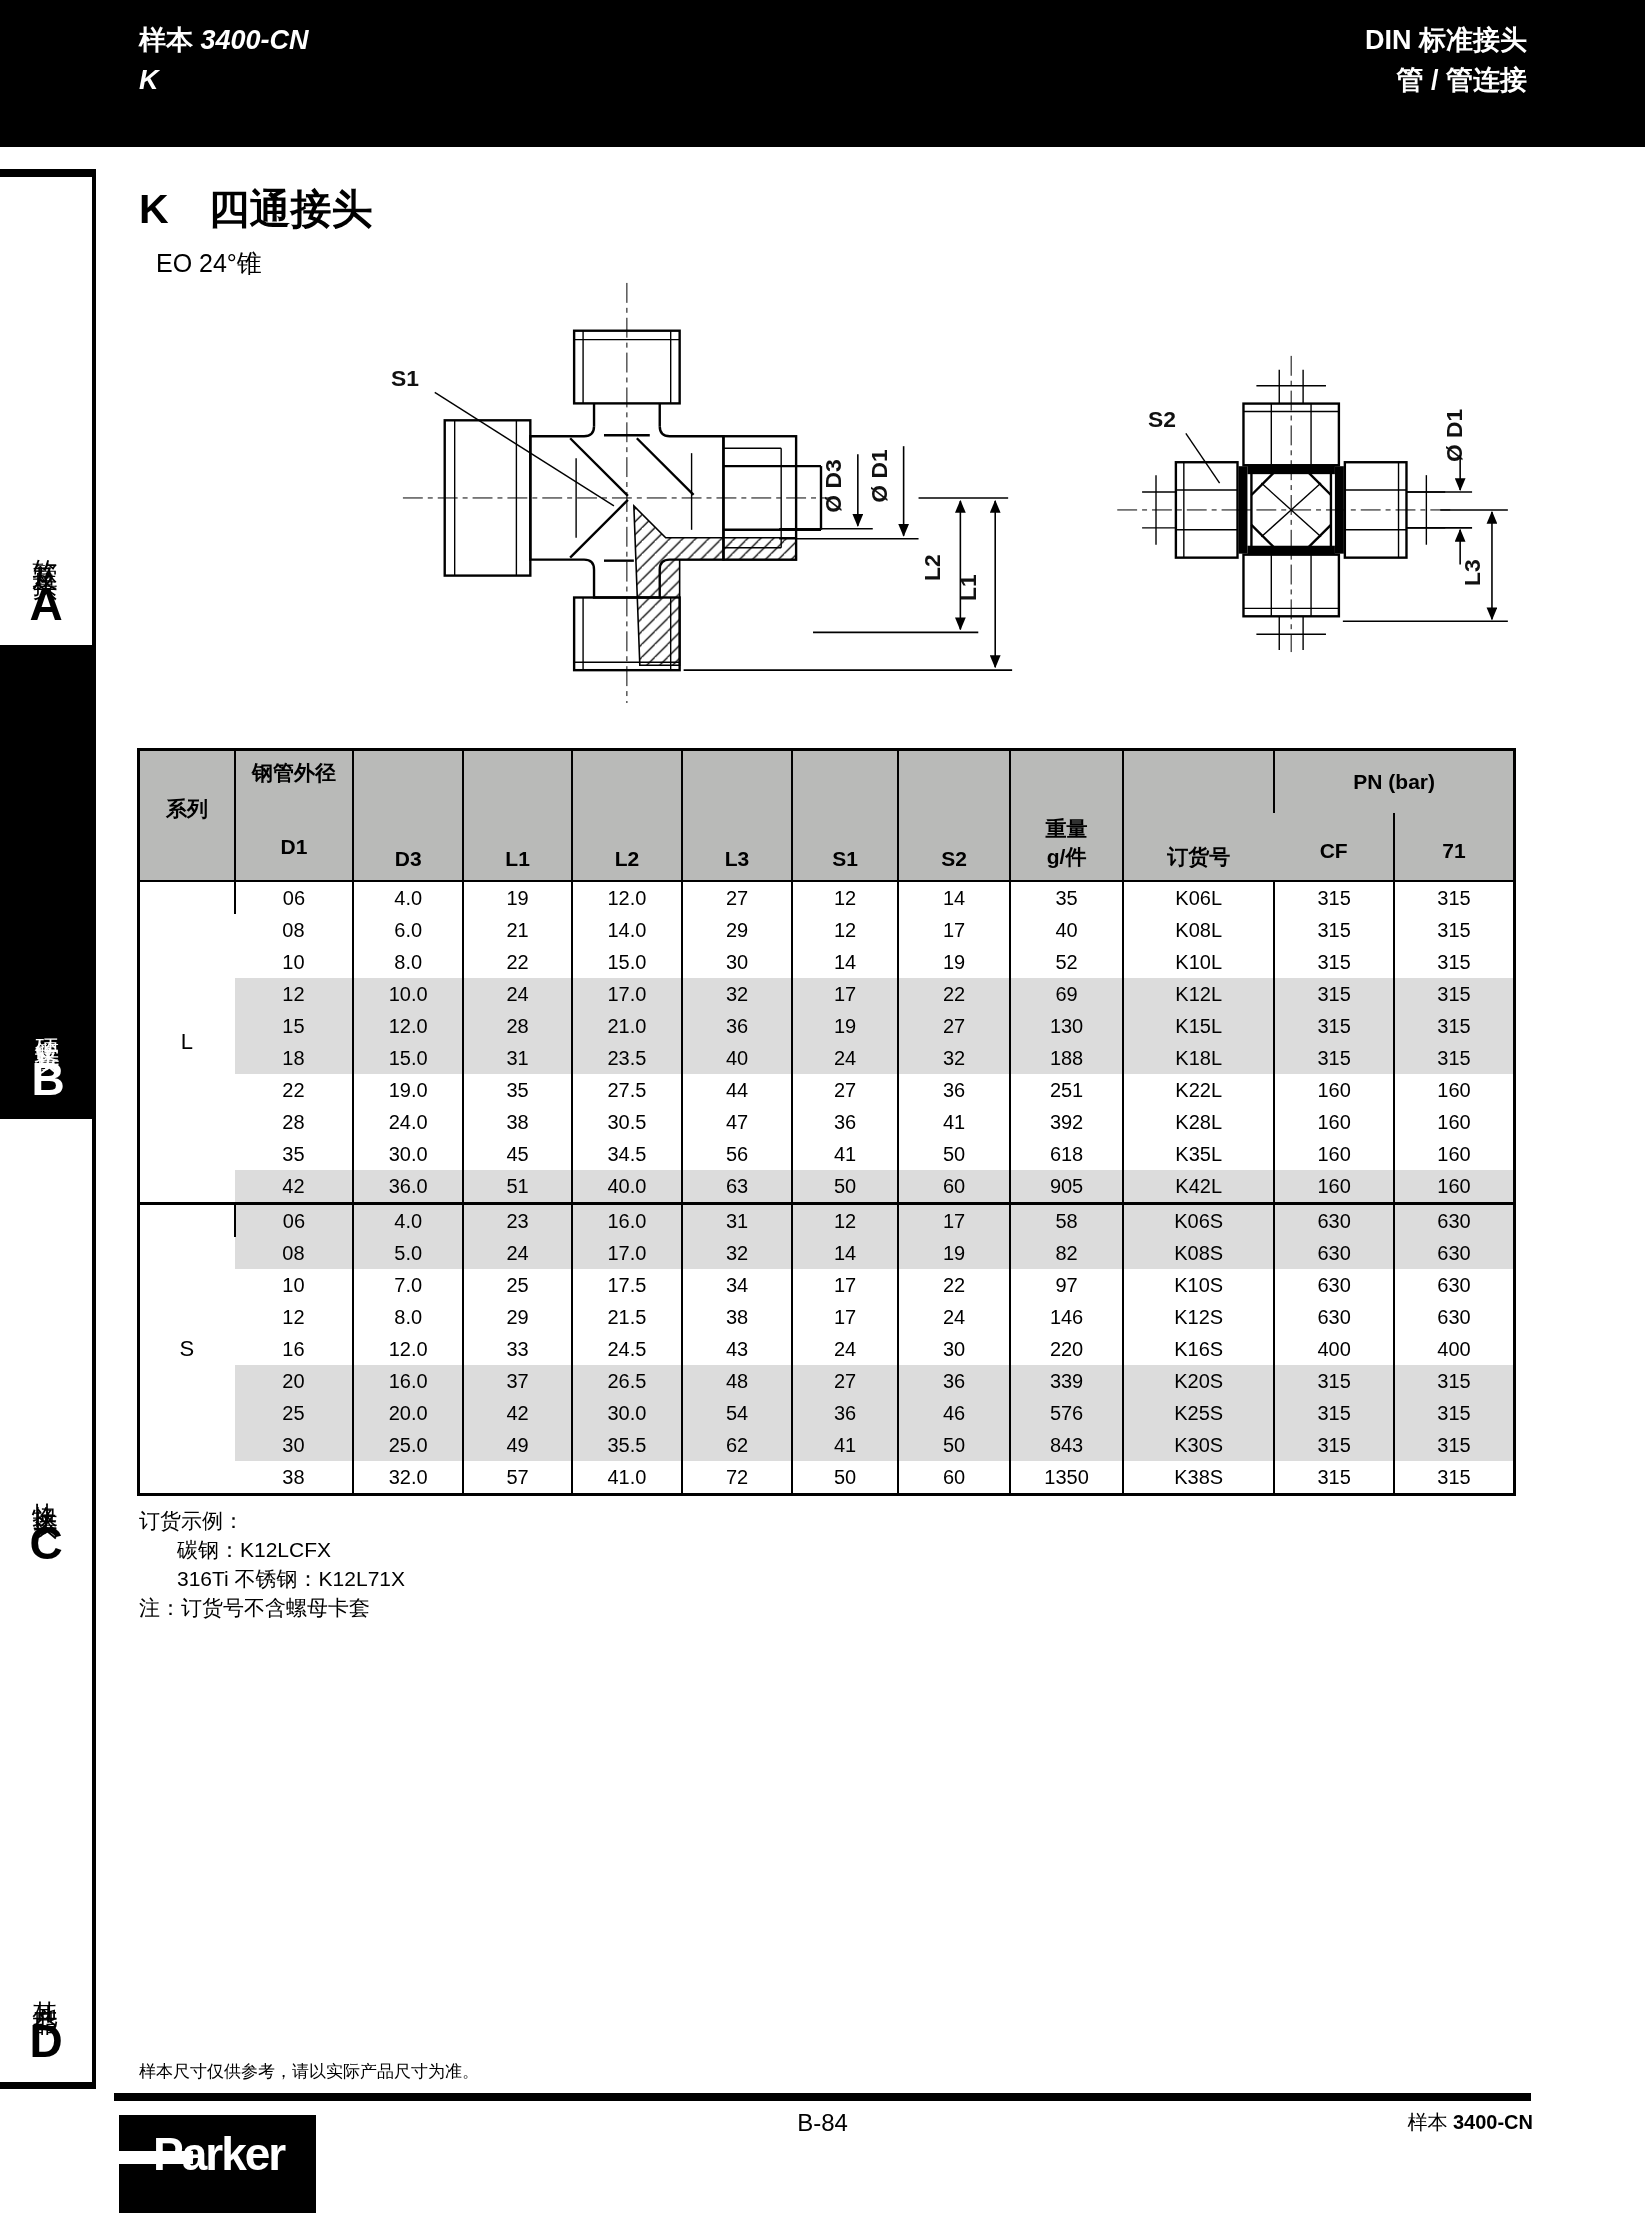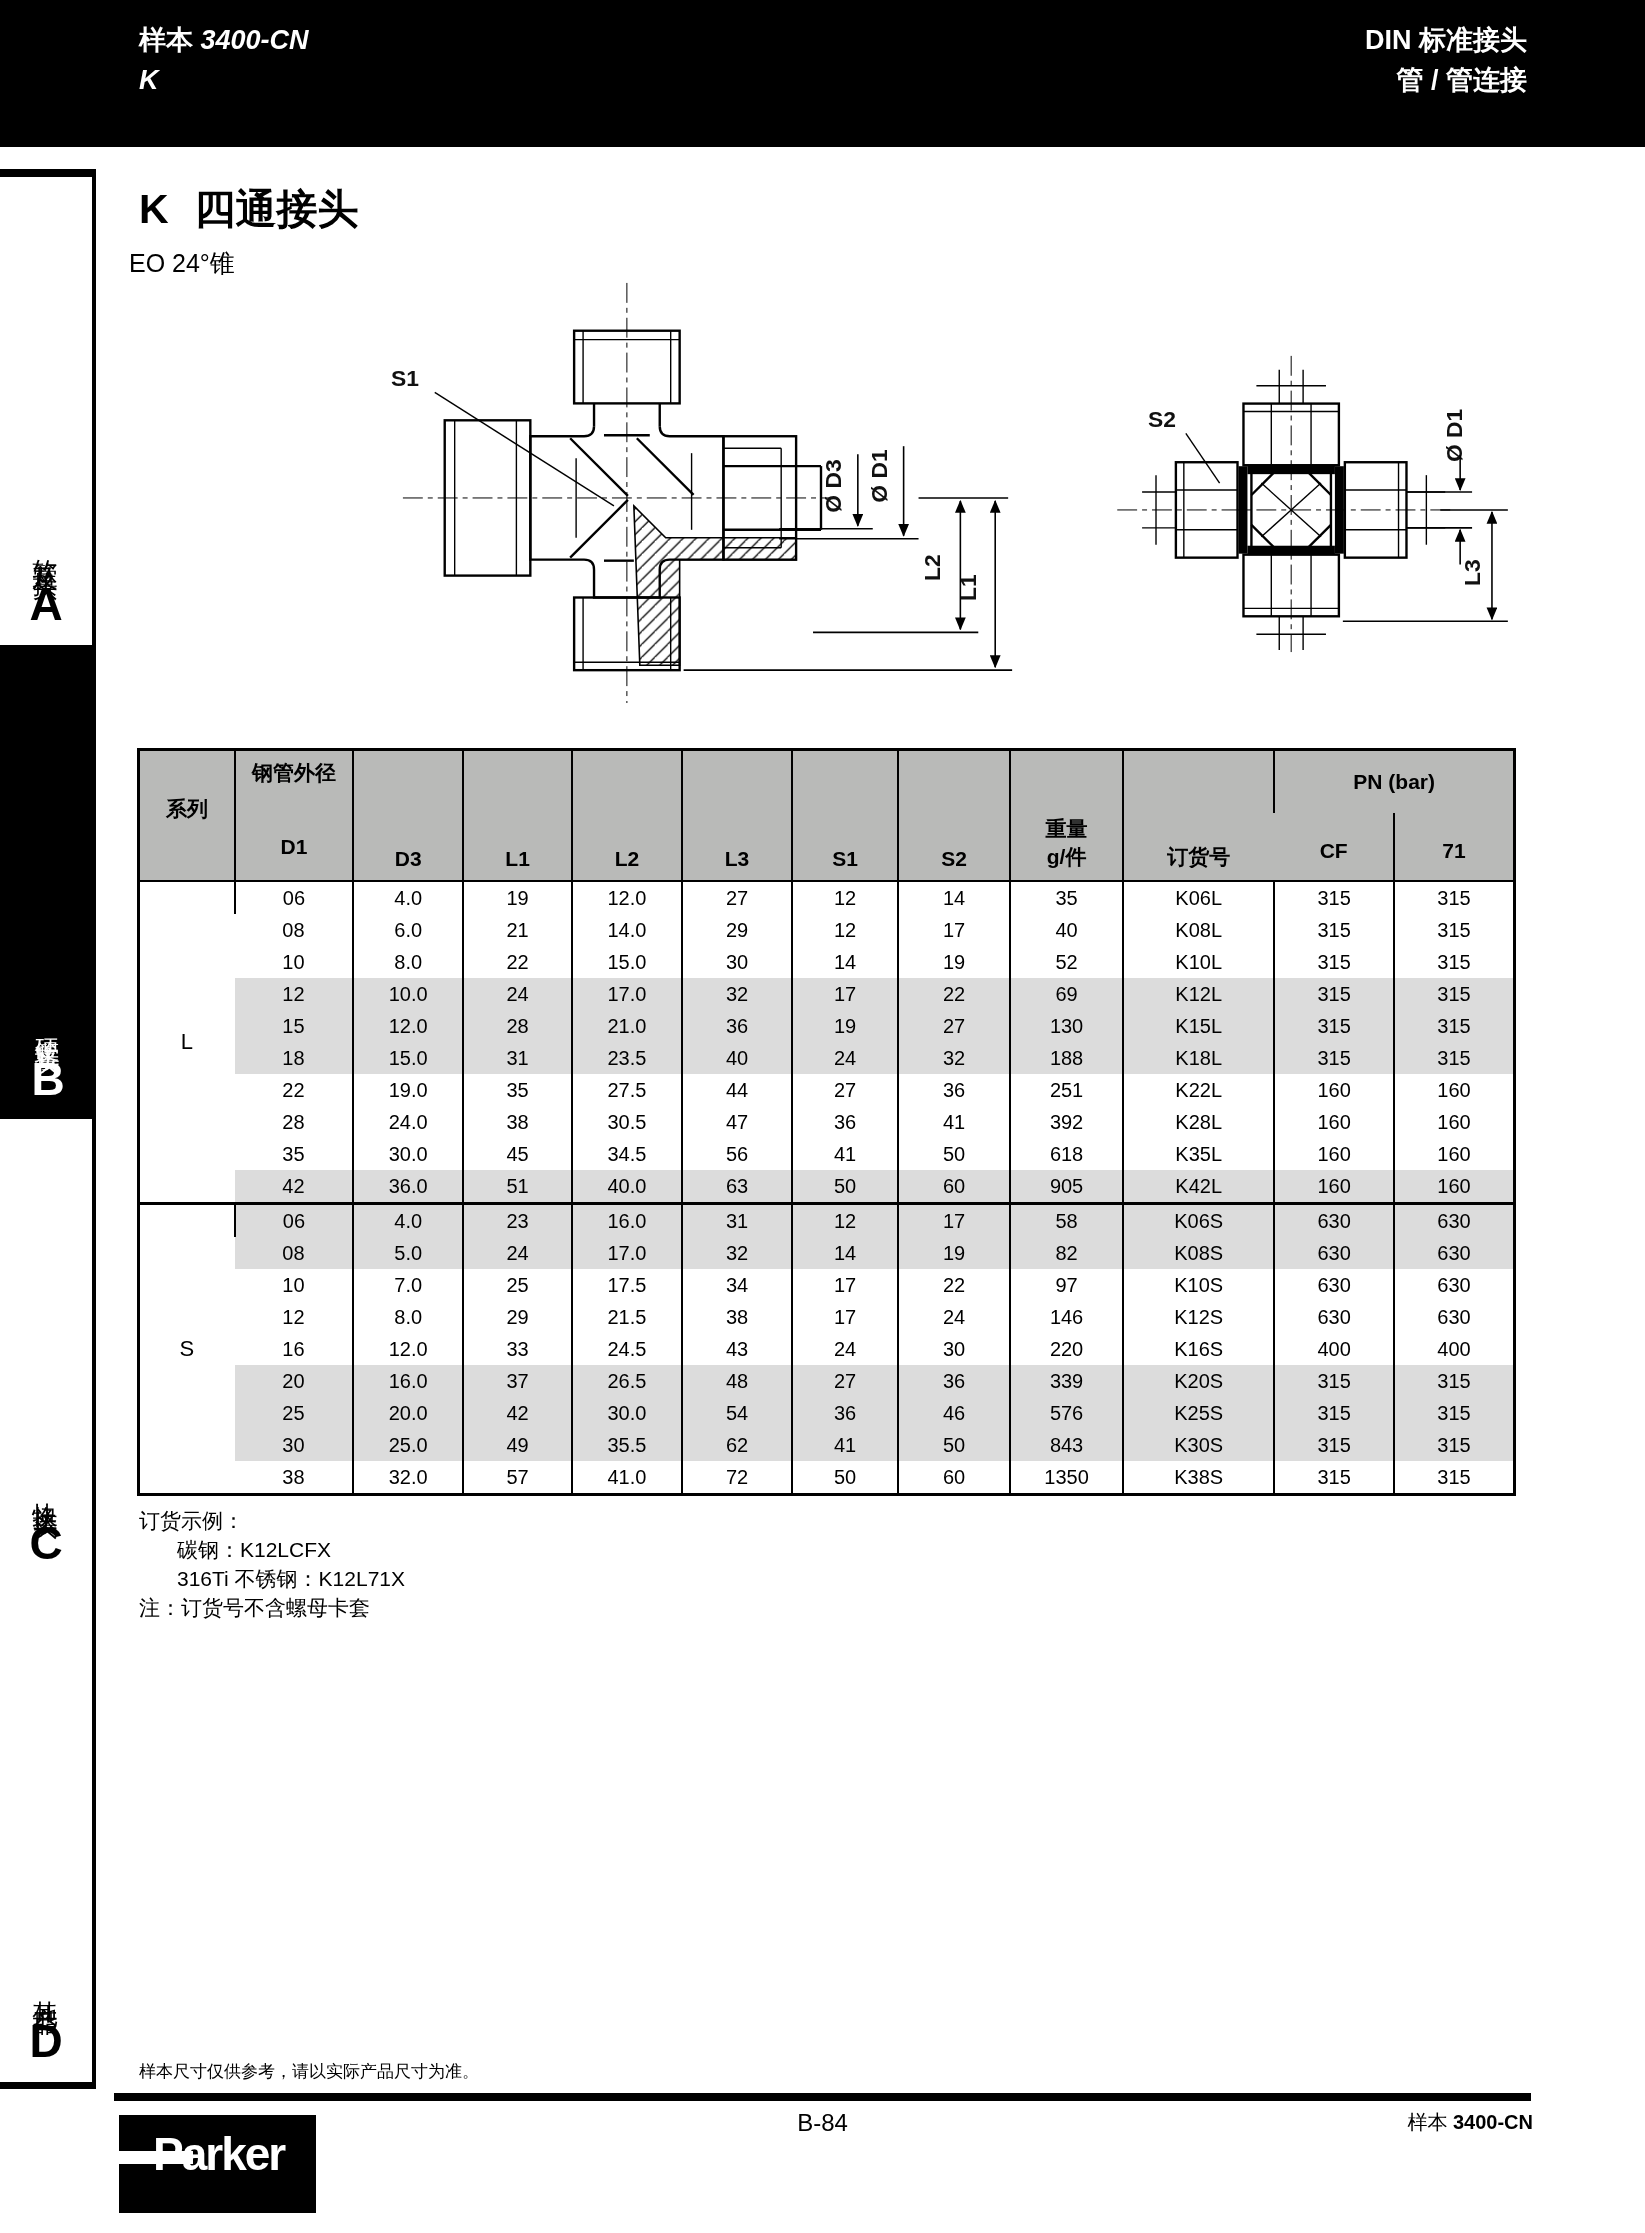--- a/index.html
+++ b/index.html
@@ -19,22 +19,22 @@
       align-items:center;justify-content:flex-end;padding-bottom:18px;}
   .sb .vtext{writing-mode:vertical-rl;font-size:25px;letter-spacing:4px;margin-bottom:22px;}
   .sb .letter{font-size:46px;font-weight:bold;line-height:46px;}
   #sb-a{top:177px;height:468px;background:#fff;border-right:4px solid #000;}
   #sb-b{top:645px;height:475px;background:#000;color:#fff;}
   #sb-c{top:1119px;height:465px;background:#fff;border-right:4px solid #000;}
   #sb-d{top:1584px;height:505px;background:#fff;border-right:4px solid #000;border-bottom:7px solid #000;}
 
   
   .pgtitle{position:absolute;left:139px;top:182px;font-size:41px;font-weight:bold;}
-  .pgtitle .name{margin-left:26px;}
-  .subtitle{position:absolute;left:129px;top:247px;font-size:25px;}
+  .pgtitle .name{margin-left:40px;}
+  .subtitle{position:absolute;left:156px;top:247px;font-size:25px;}
 
   
   .drawL{position:absolute;left:383px;top:269px;}
   .drawR{position:absolute;left:1102px;top:336px;}
   svg .s{stroke:#000;stroke-width:2.4;fill:none;}
   svg .t{stroke:#000;stroke-width:1.4;fill:none;}
   svg .cl{stroke:#000;stroke-width:1;fill:none;stroke-dasharray:20 5 5 5;}
   svg .dim{stroke:#000;stroke-width:1.6;fill:none;}
   svg .lbl{font-family:"Liberation Sans",sans-serif;font-size:23px;font-weight:bold;fill:#111;}
   svg .blk{fill:#000;stroke:none;}

